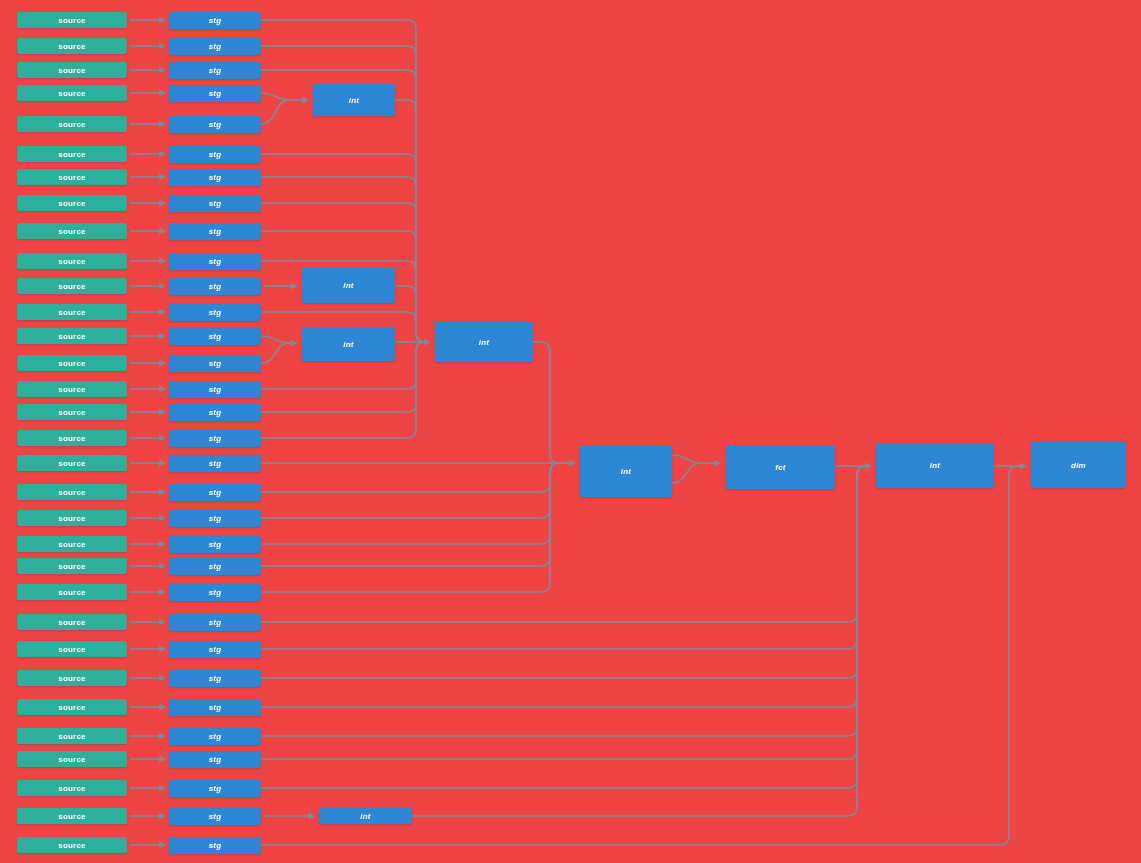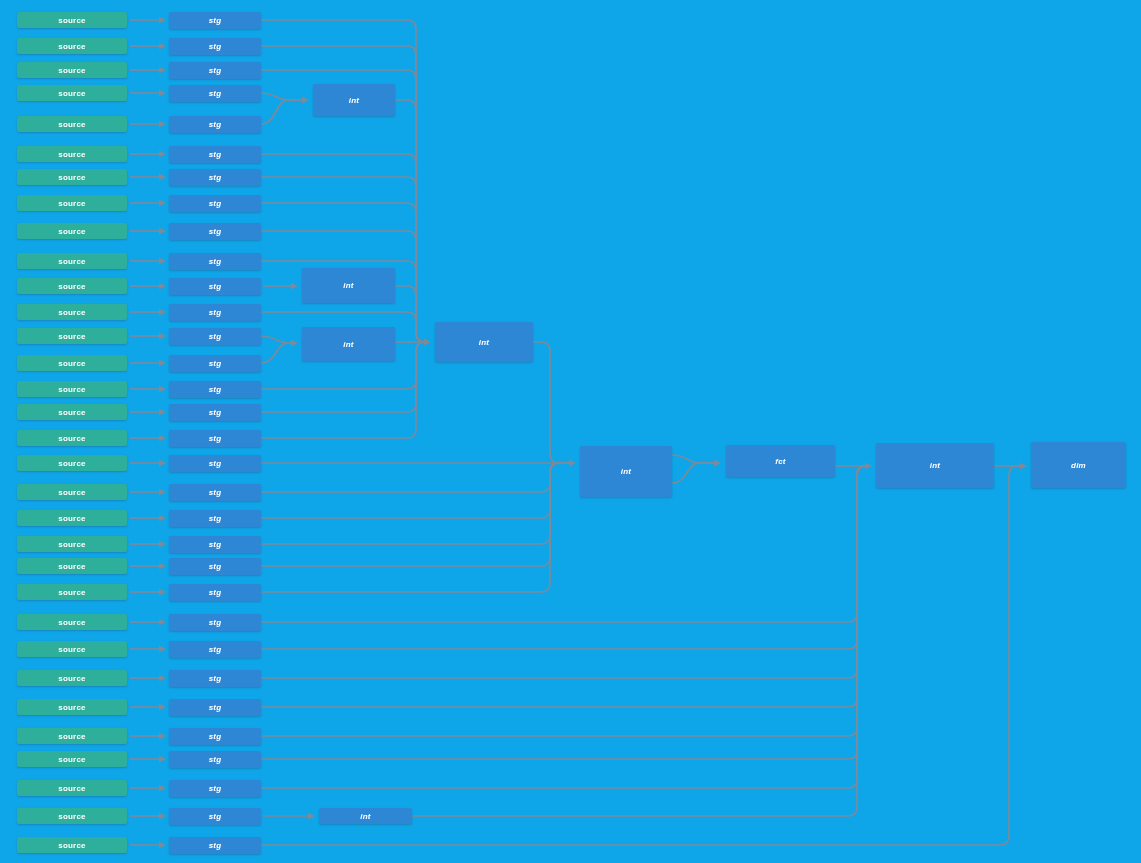--- a/index.html
+++ b/index.html
@@ -1,17 +1,17 @@
 <!DOCTYPE html>
 <html><head>
 <meta charset="utf-8">
 <style>
   html,body{margin:0;padding:0;}
   body{background:#edf1f5;font-family:"Liberation Sans",sans-serif;}
-  .canvas{position:relative;width:1141px;height:863px;background:#0ea5e9;overflow:hidden;}
+  .canvas{position:relative;width:1141px;height:863px;background:#ef4444;overflow:hidden;}
   .edge-layer{position:absolute;left:0;top:0;width:1141px;height:863px;}
   .edge-layer path{fill:none;stroke:#7d8a99;stroke-width:1.7;}
   .edge-layer polygon{fill:#7d8a99;stroke:none;}
   .node{position:absolute;border-radius:2px;display:flex;align-items:center;justify-content:center;
         color:#ffffff;font-size:8px;font-weight:bold;letter-spacing:.2px;
         box-shadow:0 1px 2px rgba(45,65,90,.3);cursor:pointer;}
   .node.source{background:#2daf9b;}
   .node.model{background:#2e87d5;font-style:italic;}
 </style>
 </head>
@@ -197,18 +197,18 @@
       <div class="node model" style="left: 169px; top: 779.5px; width: 92px; height: 17px;">stg</div>
       <div class="node source" style="left: 17px; top: 808px; width: 110px; height: 16px;">source</div>
       <div class="node model" style="left: 169px; top: 807.5px; width: 92px; height: 17px;">stg</div>
       <div class="node source" style="left: 17px; top: 837px; width: 110px; height: 16px;">source</div>
       <div class="node model" style="left: 169px; top: 836.5px; width: 92px; height: 17px;">stg</div>
       <div class="node model" style="left: 313px; top: 84px; width: 82px; height: 32px;">int</div>
       <div class="node model" style="left: 302px; top: 268px; width: 93px; height: 35px;">int</div>
       <div class="node model" style="left: 302px; top: 327px; width: 93px; height: 34px;">int</div>
       <div class="node model" style="left: 435px; top: 322px; width: 98px; height: 40px;">int</div>
       <div class="node model" style="left: 580px; top: 446px; width: 92px; height: 51px;">int</div>
-      <div class="node model" style="left: 726px; top: 445px; width: 109px; height: 32px;">fct</div>
+      <div class="node model" style="left: 726px; top: 445px; width: 109px; height: 44px;">fct</div>
       <div class="node model" style="left: 876px; top: 443px; width: 118px; height: 45px;">int</div>
       <div class="node model" style="left: 1031px; top: 442px; width: 95px; height: 46px;">dim</div>
       <div class="node model" style="left: 319px; top: 808px; width: 93px; height: 16px;">int</div>
     </div>
 </div>
 
 </body></html>

